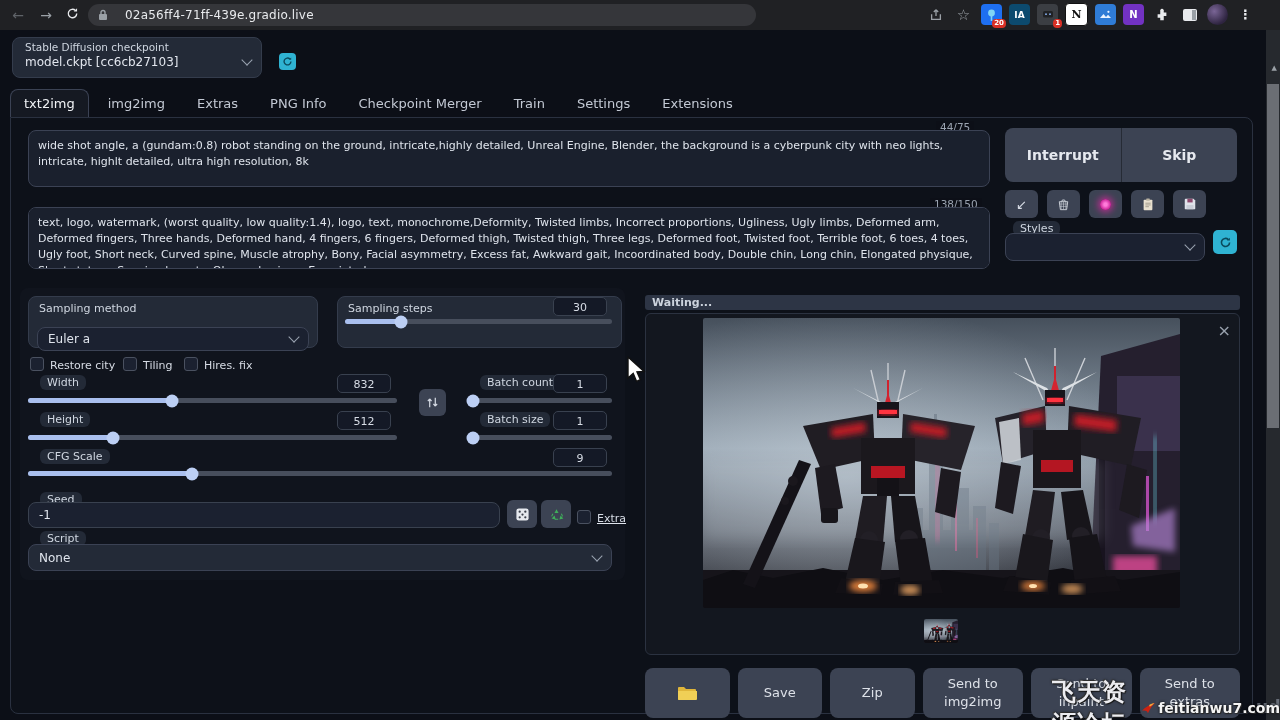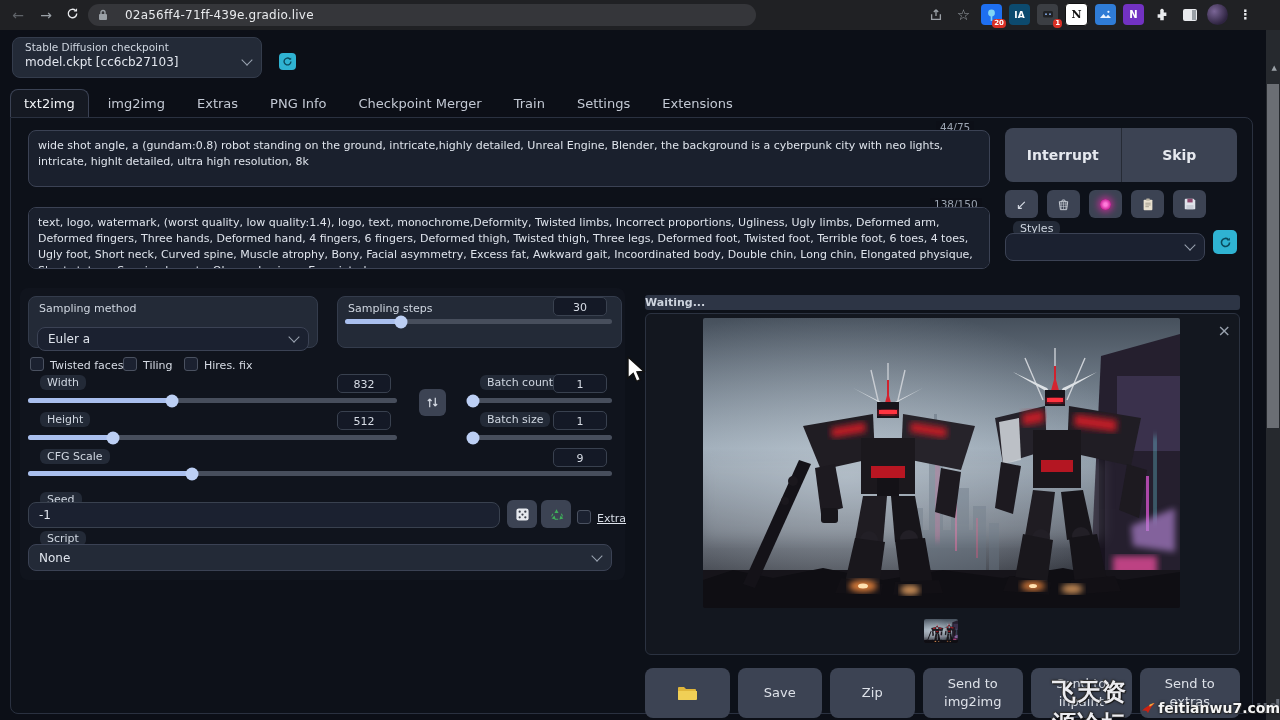--- a/index.html
+++ b/index.html
@@ -216,21 +216,21 @@
 
   <div class="abs panel" style="left:337px;top:296px;width:285px;height:52px;">
     <div class="chip" style="margin:3px 0 0 10px;background:none;padding-left:0;">Sampling steps</div>
   </div>
   <div class="abs valbox" style="left:553px;top:297px;width:54px;height:19px;">30</div>
   <div class="abs slider" style="left: 345px; top: 319px; width: 267px; --pos: 21;">
     <div class="fill"></div>
       <div class="handle"></div>
   </div>
 
-  <div class="abs" style="left:30px;top:354px;"><span class="cbx"></span><span class="cbl">Twisted faces</span></div>
+  <div class="abs" style="left:30px;top:354px;"><span class="cbx"></span><span class="cbl">Restore city</span></div>
   <div class="abs" style="left:123px;top:354px;"><span class="cbx"></span><span class="cbl">Tiling</span></div>
   <div class="abs" style="left:184px;top:354px;"><span class="cbx"></span><span class="cbl">Hires. fix</span></div>
 
   <div class="abs chip" style="left:40px;top:375px;">Width</div>
   <div class="abs valbox" style="left:337px;top:374px;width:54px;height:19px;">832</div>
   <div class="abs slider" style="left: 28px; top: 398px; width: 369px; --pos: 39;">
       <div class="fill"></div>
       <div class="handle"></div>
     </div>
 
@@ -293,21 +293,21 @@
   </div>
   <div class="abs" style="left:577px;top:507px;text-decoration:underline;"><span class="cbx"></span><span class="cbl">Extra</span></div>
 
   <div class="abs chip" style="left:40px;top:531px;">Script</div>
   <div class="abs select" style="left:28px;top:544px;width:584px;height:27px;background:#232a37;">
     <span>None</span>
       <span class="chev"></span>
   </div>
 
   <div class="abs" style="left:645px;top:295px;width:595px;height:15px;background:#2d3545;border-radius:3px;display:flex;align-items:center;">
-    <span style="font-size:11px;font-weight:bold;color:#ccd3dd;">Waiting...</span>
+    <span style="font-size:11px;font-weight:bold;color:#ccd3dd;padding-left:7px;">Waiting...</span>
   </div>
 
   <div class="abs" style="left:645px;top:313px;width:595px;height:342px;background:#13171f;border:1px solid #2b3240;border-radius:6px;box-sizing:border-box;">
     <div class="abs" style="right:8px;top:10px;font-size:16px;color:#98a1ad;line-height:14px;">×</div>
   </div>
 
   <div class="abs" id="gen-image" style="left:703px;top:318px;width:477px;height:290px;border-radius:2px;overflow:hidden;">
     <svg width="477" height="290" viewBox="0 0 477 290" preserveAspectRatio="none">
       <defs>
         <linearGradient id="sky" x1="0" y1="0" x2="0" y2="1">

